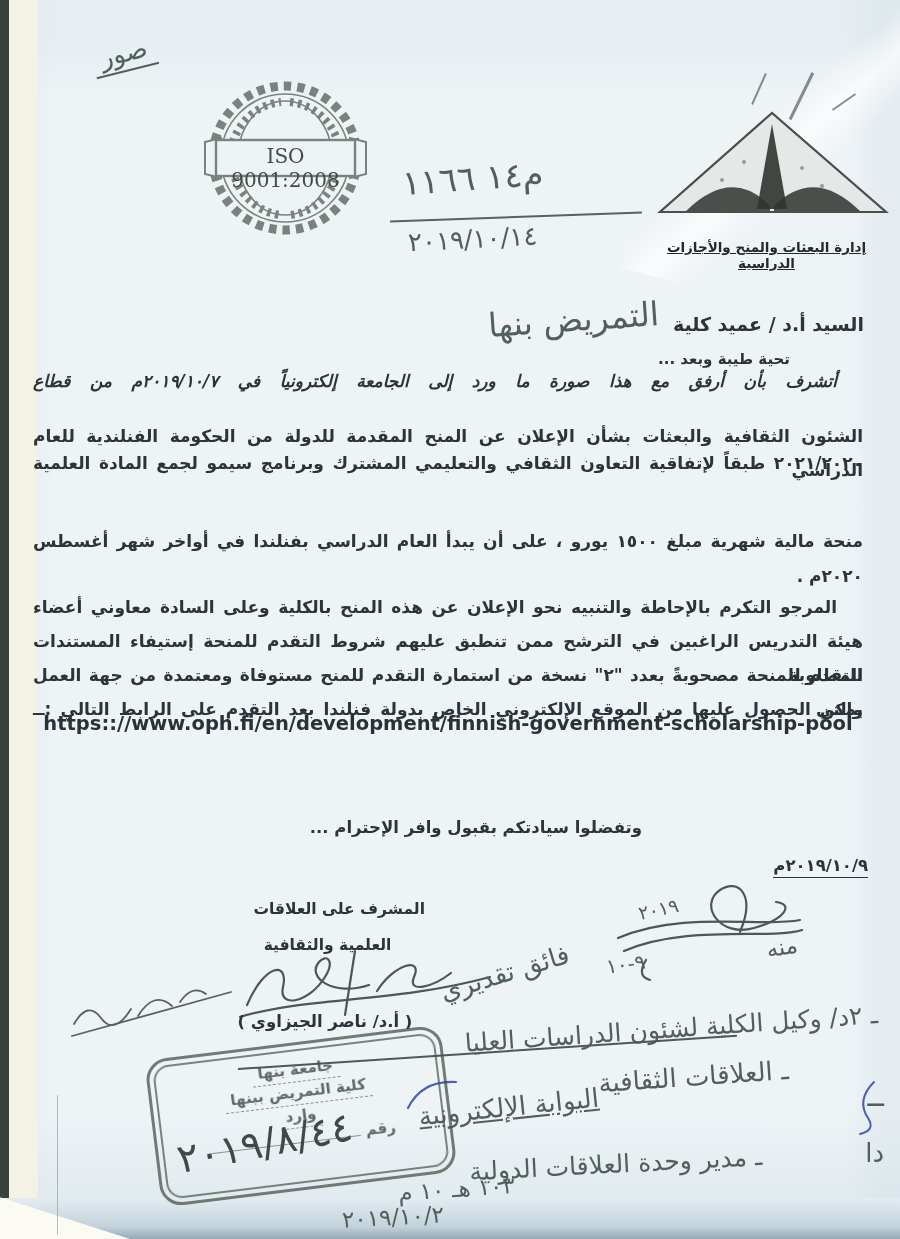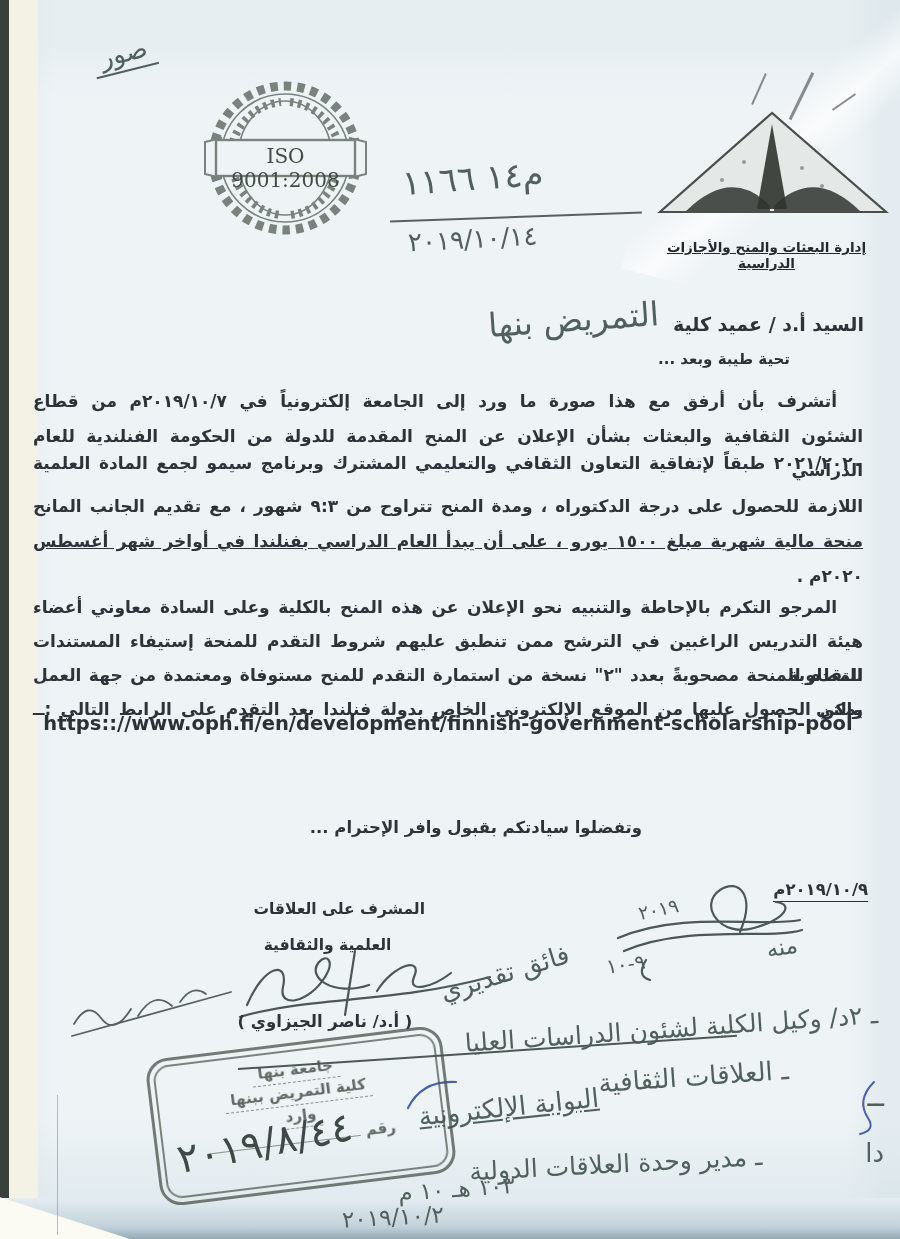--- a/index.html
+++ b/index.html
@@ -91,37 +91,36 @@
     </svg>
   </div>
   <div class="abs printed" dir="rtl" style="left:640px;top:239px;width:253px;text-align:center;font-size:13.5px;color:#23292c;text-decoration:underline;">إدارة البعثات والمنح والأجازات الدراسية</div>
 
   <div class="abs" style="right:36px;top:300px;direction:rtl;display:flex;align-items:baseline;gap:14px;">
     <span class="printed" style="font-size:19px;">السيد أ.د / عميد كلية</span>
     <span class="hand" style="font-size:33px;transform:rotate(-4deg);display:inline-block;">التمريض بنها</span>
   </div>
   <div class="abs printed" dir="rtl" style="right:110px;top:350px;font-size:15px;">تحية طيبة وبعد ...</div>
 
-  <div class="abs jline" style="left:33px;top:384px;width:830px;padding-right:26px;box-sizing:border-box;">أتشرف بأن أرفق مع هذا صورة ما ورد إلى الجامعة إلكترونياً في ٢٠١٩/١٠/٧م من قطاع</div>
+  <div class="abs jline" style="left:33px;top:364px;width:830px;padding-right:26px;box-sizing:border-box;font-style:italic;">أتشرف بأن أرفق مع هذا صورة ما ورد إلى الجامعة إلكترونياً في ٢٠١٩/١٠/٧م من قطاع</div>
   <div class="abs jline" style="left:33px;top:419px;width:830px;">الشئون الثقافية والبعثات بشأن الإعلان عن المنح المقدمة للدولة من الحكومة الفنلندية للعام الدراسي</div>
   <div class="abs jline" style="left:33px;top:446px;width:830px;">٢٠٢١/٢٠٢٠ طبقاً لإتفاقية التعاون الثقافي والتعليمي المشترك وبرنامج سيمو لجمع المادة العلمية</div>
-  <div class="abs jline" style="left:33px;top:489px;width:830px;">اللازمة للحصول على درجة الدكتوراه ، ومدة المنح تتراوح من ٩:٣ شهور ، مع تقديم الجانب المانح</div>
-  <div class="abs jline" style="left:33px;top:524px;width:830px;text-decoration:underline;">منحة مالية شهرية مبلغ ١٥٠٠ يورو ، على أن يبدأ العام الدراسي بفنلندا في أواخر شهر أغسطس</div>
+  <div class="abs jline" style="left:33px;top:524px;width:830px;">منحة مالية شهرية مبلغ ١٥٠٠ يورو ، على أن يبدأ العام الدراسي بفنلندا في أواخر شهر أغسطس</div>
   <div class="abs rline" style="left:33px;top:559px;width:830px;">٢٠٢٠م .</div>
 
   <div class="abs jline" style="left:33px;top:590px;width:830px;padding-right:26px;box-sizing:border-box;">المرجو التكرم بالإحاطة والتنبيه نحو الإعلان عن هذه المنح بالكلية وعلى السادة معاوني أعضاء</div>
   <div class="abs jline" style="left:33px;top:624px;width:830px;">هيئة التدريس الراغبين في الترشح ممن تنطبق عليهم شروط التقدم للمنحة إستيفاء المستندات المطلوبة</div>
   <div class="abs jline" style="left:33px;top:658px;width:830px;">للتقدم للمنحة مصحوبةً بعدد "٢" نسخة من استمارة التقدم للمنح مستوفاة ومعتمدة من جهة العمل والتي</div>
   <div class="abs jline" style="left:33px;top:692px;width:830px;">يمكن الحصول عليها من الموقع الإلكتروني الخاص بدولة فنلندا بعد التقدم على الرابط التالي :ــ</div>
 
   <div class="abs printed" dir="ltr" style="left:33px;top:712px;width:830px;text-align:center;font-size:19.5px;color:#2b3136;">https:://www.oph.fi/en/development/finnish-government-scholarship-pool</div>
 
 
   <div class="abs printed" dir="rtl" style="right:258px;top:818px;font-size:16.5px;">وتفضلوا سيادتكم بقبول وافر الإحترام ...</div>
-  <div class="abs printed" dir="rtl" style="right:32px;top:880px;font-size:16.5px;border-bottom:1.6px solid #2d3338;padding-bottom:2px;">٢٠١٩/١٠/٩م</div>
+  <div class="abs printed" dir="rtl" style="right:32px;top:856px;font-size:16.5px;border-bottom:1.6px solid #2d3338;padding-bottom:2px;">٢٠١٩/١٠/٩م</div>
 
   <div class="abs printed" dir="rtl" style="left:230px;top:900px;width:195px;font-size:15.5px;">المشرف على العلاقات</div>
   <div class="abs printed" dir="rtl" style="left:230px;top:936px;width:195px;text-align:center;font-size:15.5px;">العلمية والثقافية</div>
 
   <svg class="abs" style="left:235px;top:945px;" width="265" height="82" viewBox="0 0 265 82">
     <g stroke="#4b5855" stroke-width="2.2" fill="none" stroke-linecap="round">
       <path d="M12,60 C30,18 54,16 48,42 C43,64 74,58 90,32 C100,16 92,8 84,17 C71,32 98,52 134,40"></path>
       <path d="M142,46 C160,18 188,12 179,32 C172,49 198,42 216,28"></path>
       <path d="M120,6 L110,70"></path>
       <path d="M5,72 C70,52 160,58 255,32"></path>

